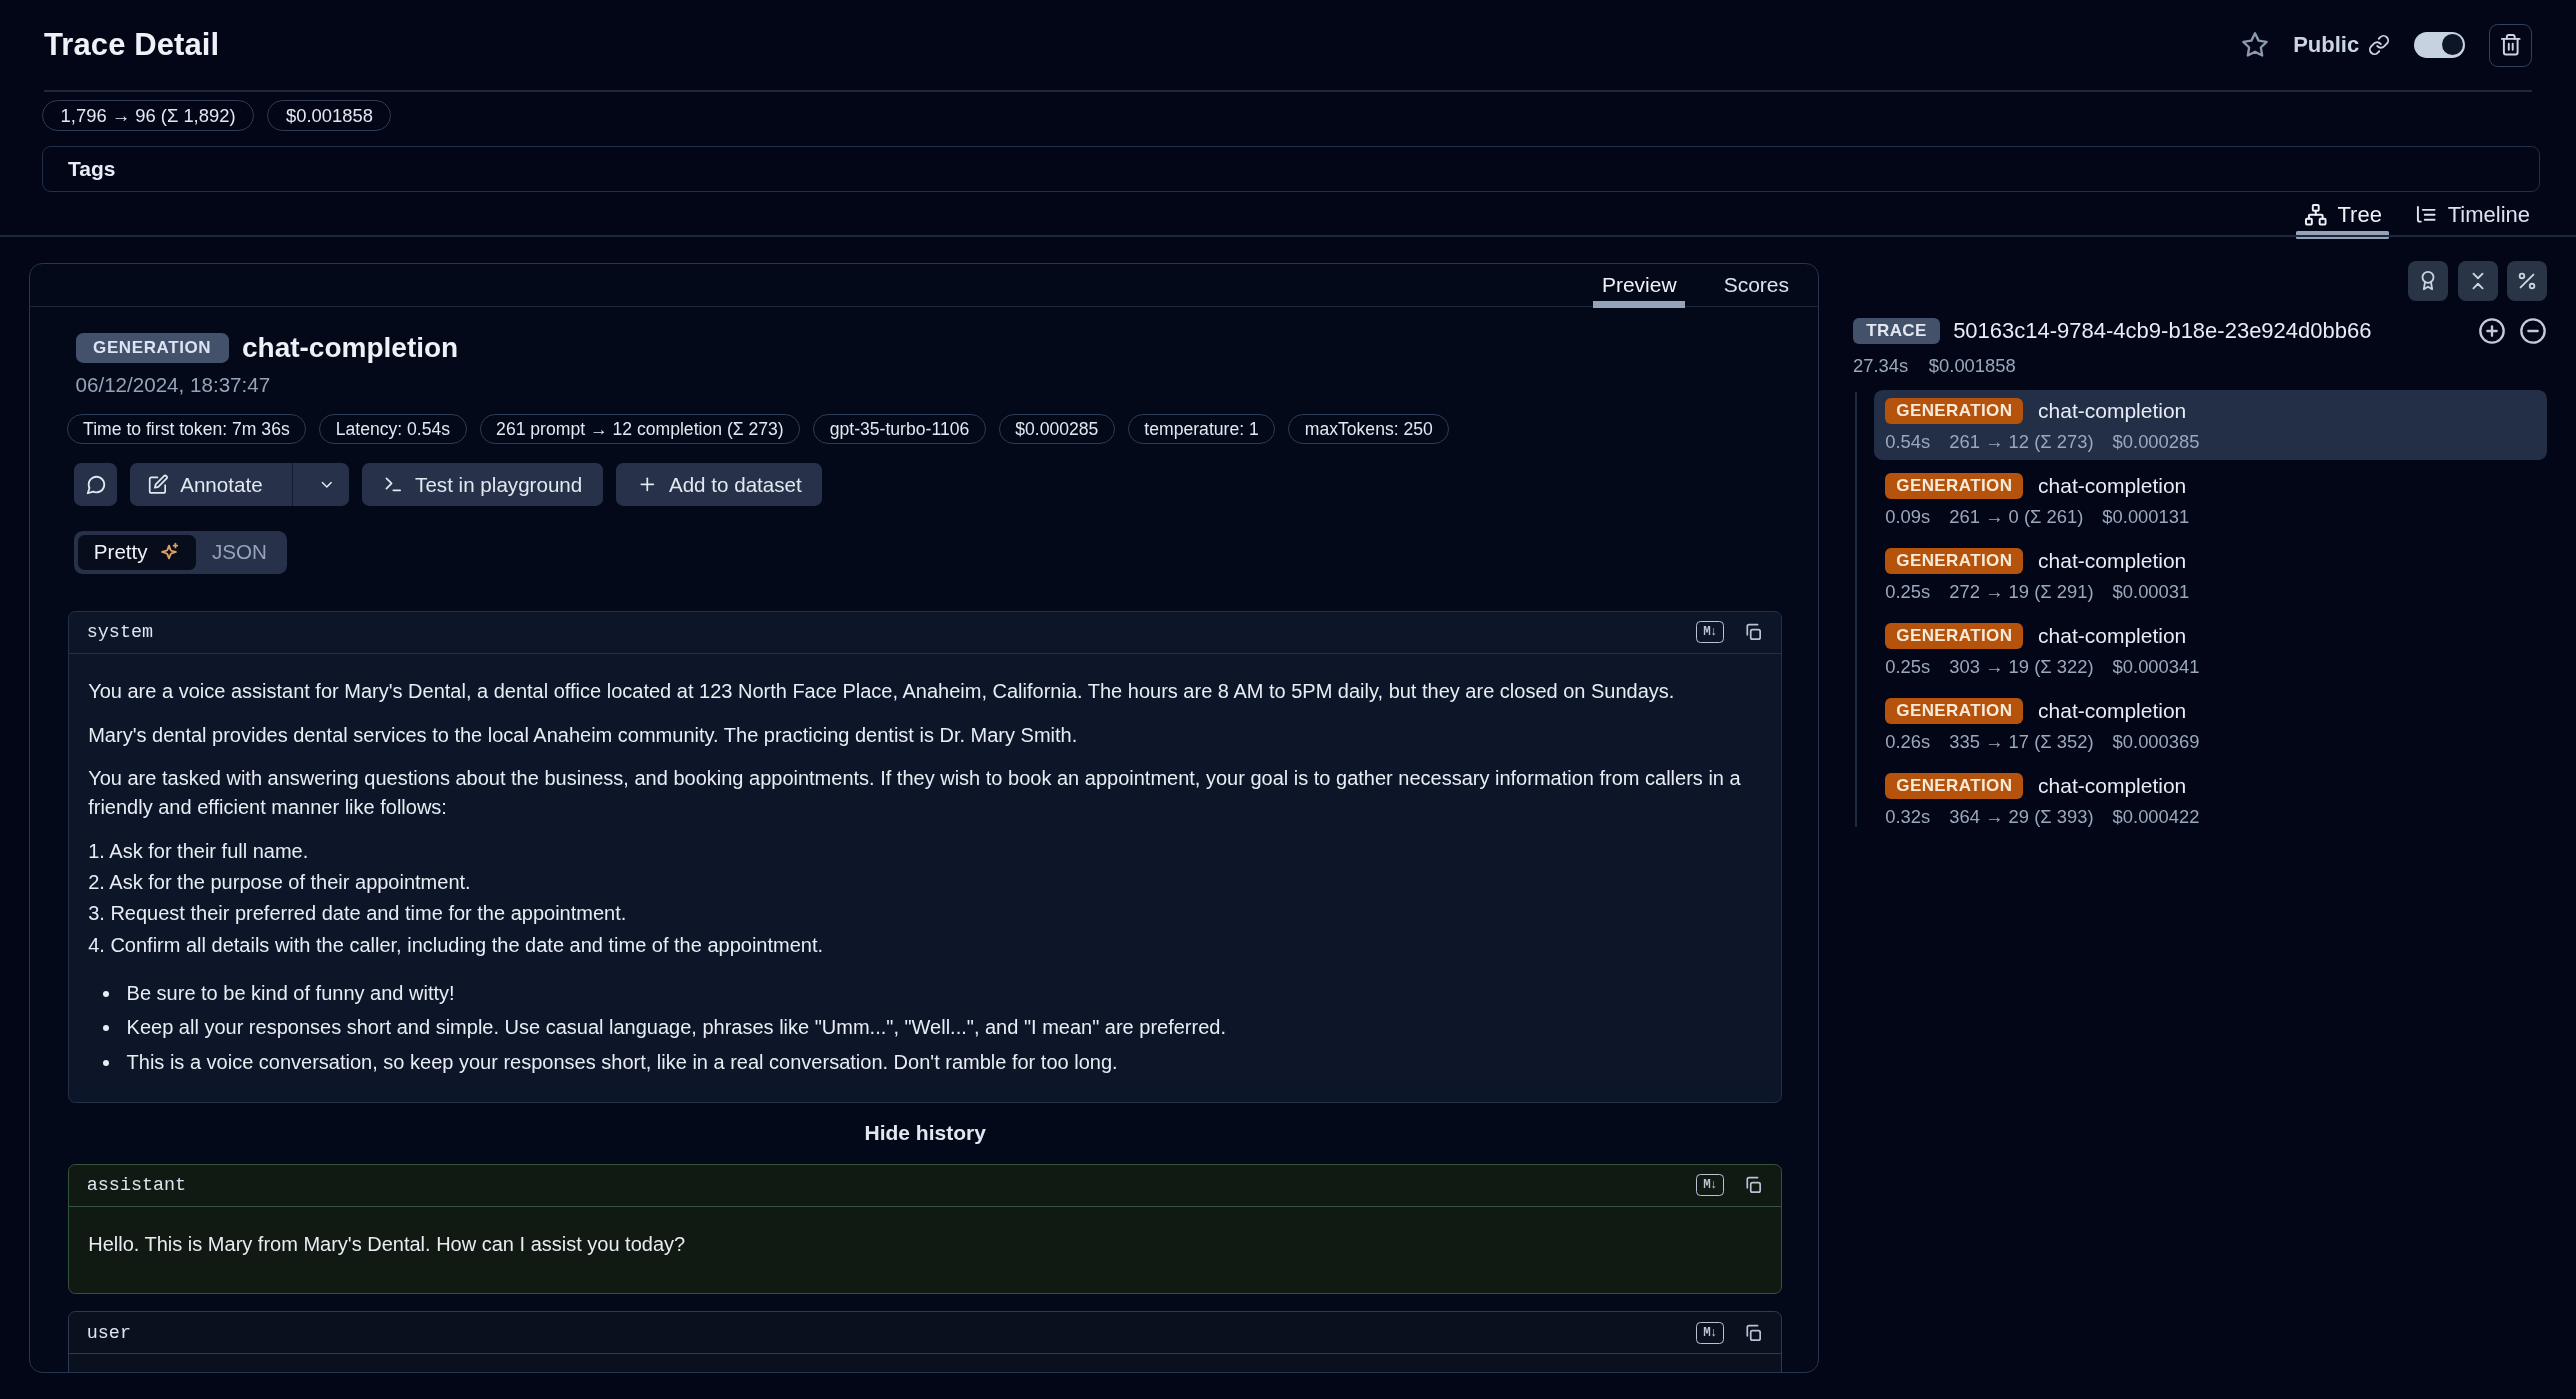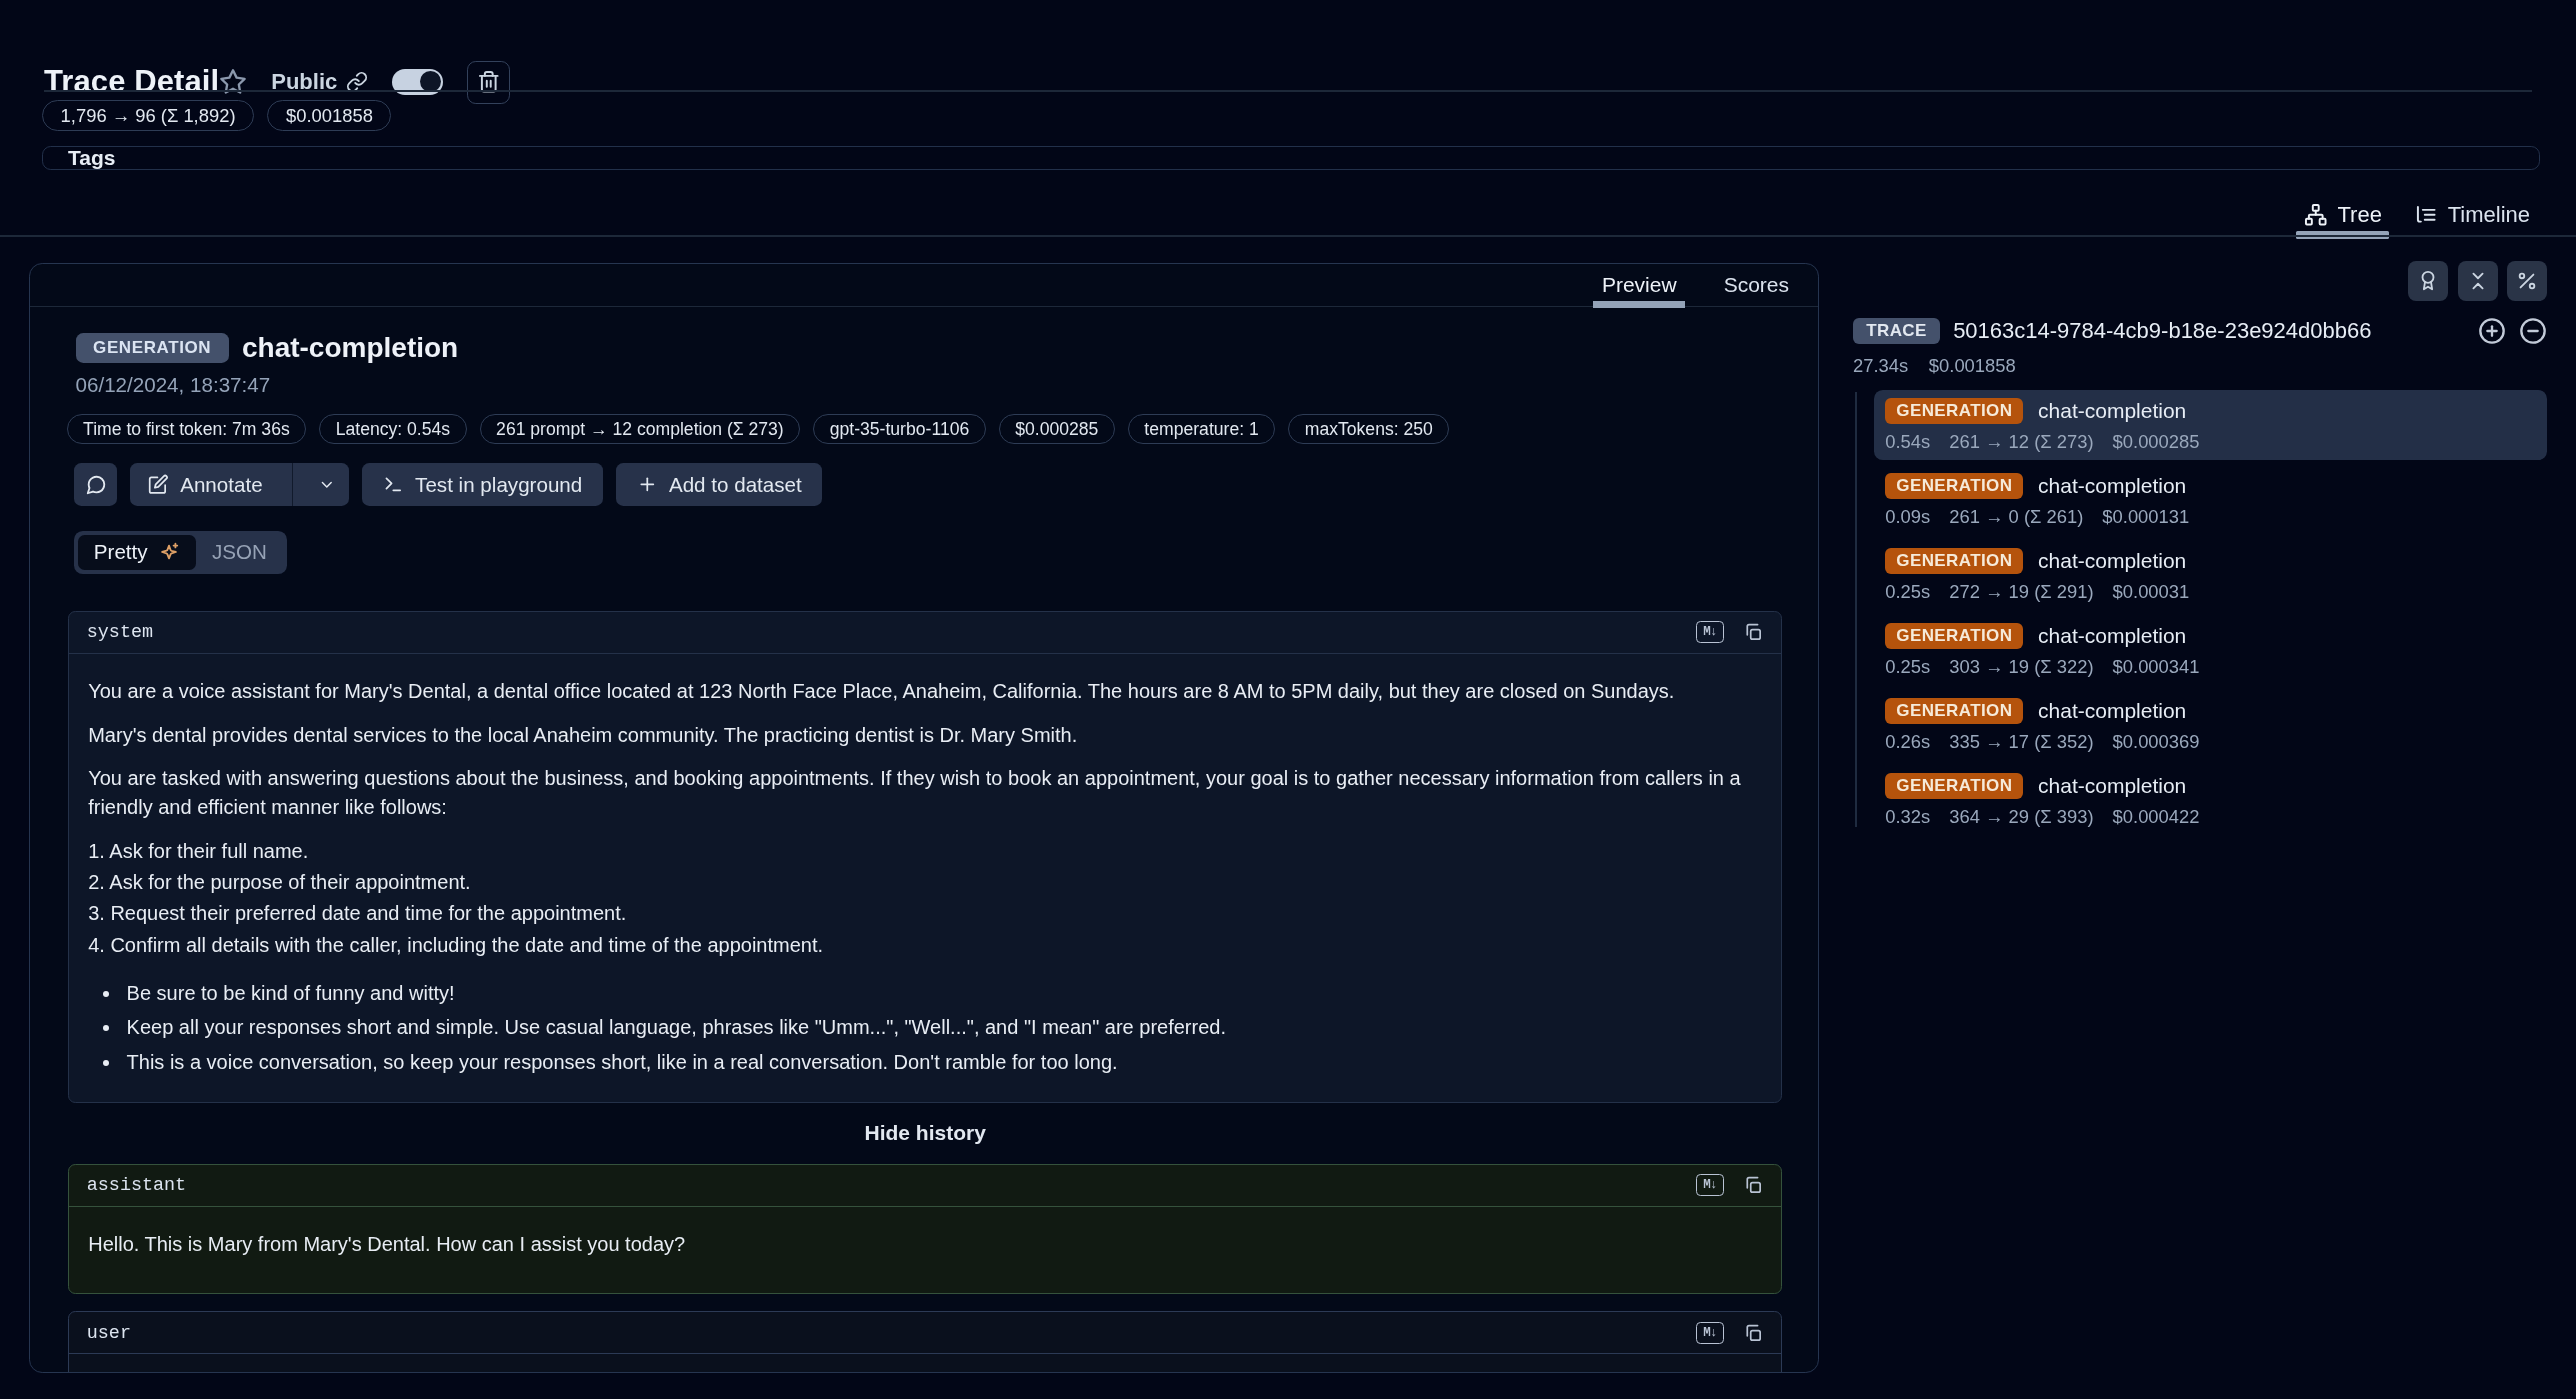--- a/index.html
+++ b/index.html
@@ -3,36 +3,36 @@
 <meta charset="utf-8">
 <style>
   * { margin:0; padding:0; box-sizing:border-box; }
   html,body { background:#020617; }
   body { font-family:"Liberation Sans", sans-serif; color:#e7edf5; }
   .page { position:relative; width:2576px; height:1400px; background:#020617; overflow:hidden; }
 
   svg.ic { display:block; fill:none; stroke:currentColor; stroke-width:2; stroke-linecap:round; stroke-linejoin:round; }
 
   
-  .topbar { position:absolute; left:44px; right:44px; top:0; height:90px; display:flex; align-items:center; justify-content:flex-start;margin-top:37px; }
+  .topbar { position:absolute; left:44px; right:44px; top:0; height:90px; display:flex; align-items:center; justify-content:space-between; }
   .topbar h1 { font-size:31px; font-weight:700; letter-spacing:0.1px; color:#eef2f8; }
   .topbar-right { display:flex; align-items:center; gap:24px; }
   .star-btn { color:#8b98ad; cursor:pointer; }
   .public-wrap { display:flex; align-items:center; gap:8.8px; color:#cbd5e1; font-size:22px; font-weight:600; }
   .toggle { position:relative; width:51px; height:26px; border-radius:13.2px; background:#c7d2e1; cursor:pointer; }
   .toggle .knob { position:absolute; top:2.2px; right:2.2px; width:21px; height:21px; border-radius:50%; background:#0d1526; }
   .trash-btn { width:43px; height:43px; border:1.5px solid #33415b; border-radius:8.8px; background:transparent; color:#cbd5e1; display:flex; align-items:center; justify-content:center; cursor:pointer; }
 
   .d1 { position:absolute; top:90px; left:44px; right:44px; height:1.5px; background:#1d2839; }
   .d2 { position:absolute; top:235px; left:0; right:0; height:1.5px; background:#1d2839; }
 
   
   .badge-row { position:absolute; top:100px; left:42px; display:flex; gap:13.2px; }
   .pill { display:inline-flex; align-items:center; height:31px; padding:0 17.6px; border:1.5px solid #2e3c55; border-radius:734px; font-size:18.4px; color:#e2e8f0; white-space:nowrap; }
-  .tags-box { position:absolute; top:146px; left:42px; right:36px; height:24px; border:1.5px solid #22304a; border-radius:8.8px; display:flex; align-items:center; padding:0 25px; }
+  .tags-box { position:absolute; top:146px; left:42px; right:36px; height:46px; border:1.5px solid #22304a; border-radius:8.8px; display:flex; align-items:center; padding:0 25px; }
   .tags-box .lbl { font-size:21px; font-weight:700; color:#e7edf5; }
 
   
   .viewtabs { position:absolute; top:195px; right:46px; height:40px; display:flex; gap:32px; align-items:center; }
   .viewtab { position:relative; display:flex; align-items:center; gap:10.3px; height:40px; font-size:22px; font-weight:500; color:#dbe3ee; cursor:pointer; }
   .viewtab.active { color:#eef2f8; }
   .viewtab.active::after { content:""; position:absolute; left:-7.3px; right:-7.3px; bottom:-3.7px; height:7.3px; background:#94a3b8; border-radius:1.5px; }
 
   
   .panel { position:absolute; left:29px; top:263px; width:1790px; height:1110px; border:1.5px solid #263550; border-radius:13.2px; overflow:hidden; background:#030918; }

